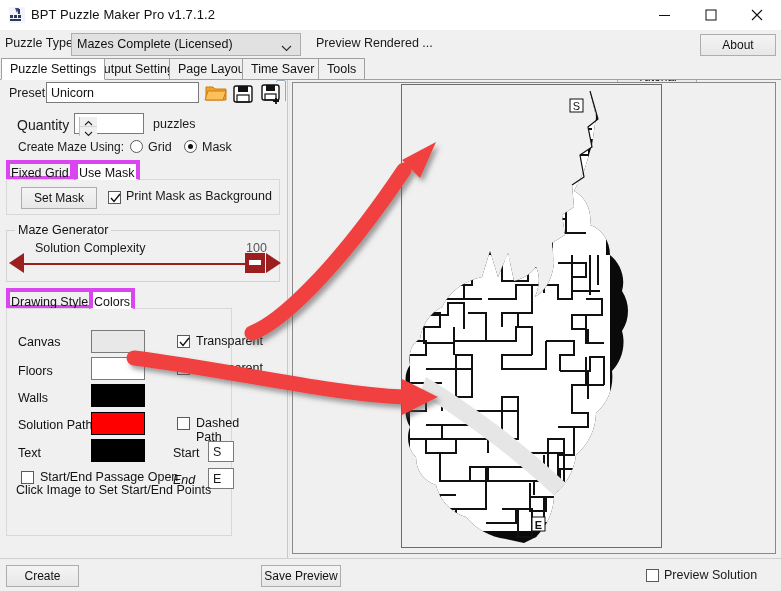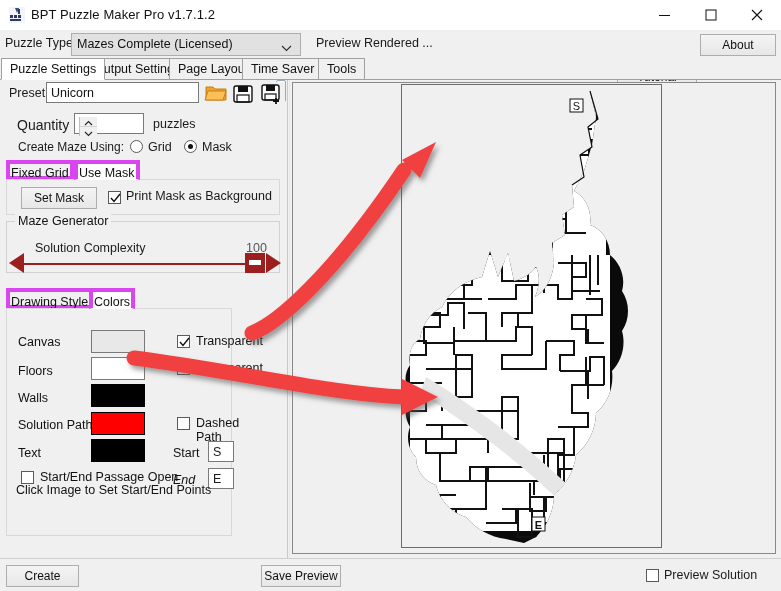--- a/index.html
+++ b/index.html
@@ -87,21 +87,21 @@
   .itab-panel{position:absolute;left:6px;top:179px;width:274px;height:36px;border:1px solid #d8d8d8;background:#f0f0f0;box-sizing:border-box;}
   .setmask-btn{position:absolute;left:14px;top:7px;width:76px;height:22px;line-height:20px;}
   .cb{position:absolute;width:13px;height:13px;background:#fff;border:1px solid #5a5a5a;box-sizing:border-box;}
   .cb svg{position:absolute;left:1px;top:1px;}
   .cb-printmask{left:101px;top:11px;}
   .lbl-printmask{position:absolute;left:119px;top:9px;font-size:12.5px;}
 
   
   .group{position:absolute;border:1px solid #d2d2d2;box-sizing:border-box;}
   .group .gtitle{position:absolute;left:8px;top:-8px;background:#f0f0f0;padding:0 3px;font-size:12.5px;color:#111;}
-  .grp-mazegen{left:6px;top:221px;width:274px;height:52px;}
+  .grp-mazegen{left:6px;top:230px;width:274px;height:52px;}
   .lbl-solcomplex{position:absolute;left:35px;top:241px;font-size:12.5px;}
   .lbl-100{position:absolute;left:246px;top:241px;font-size:12.5px;color:#555;}
   .slider-track{position:absolute;left:22px;top:263px;width:234px;height:2px;background:#9c1f1f;}
   .slider-lt{position:absolute;left:8px;top:252px;}
   .slider-rt{position:absolute;left:264px;top:252px;}
   .slider-knob{position:absolute;left:245px;top:253px;width:20px;height:20px;background:#9c1f1f;}
   .slider-knob i{position:absolute;left:4px;top:7px;width:12px;height:5px;background:#fff;display:block;}
 
   
   .ctabs{position:absolute;left:6px;top:288px;width:274px;height:21px;}

